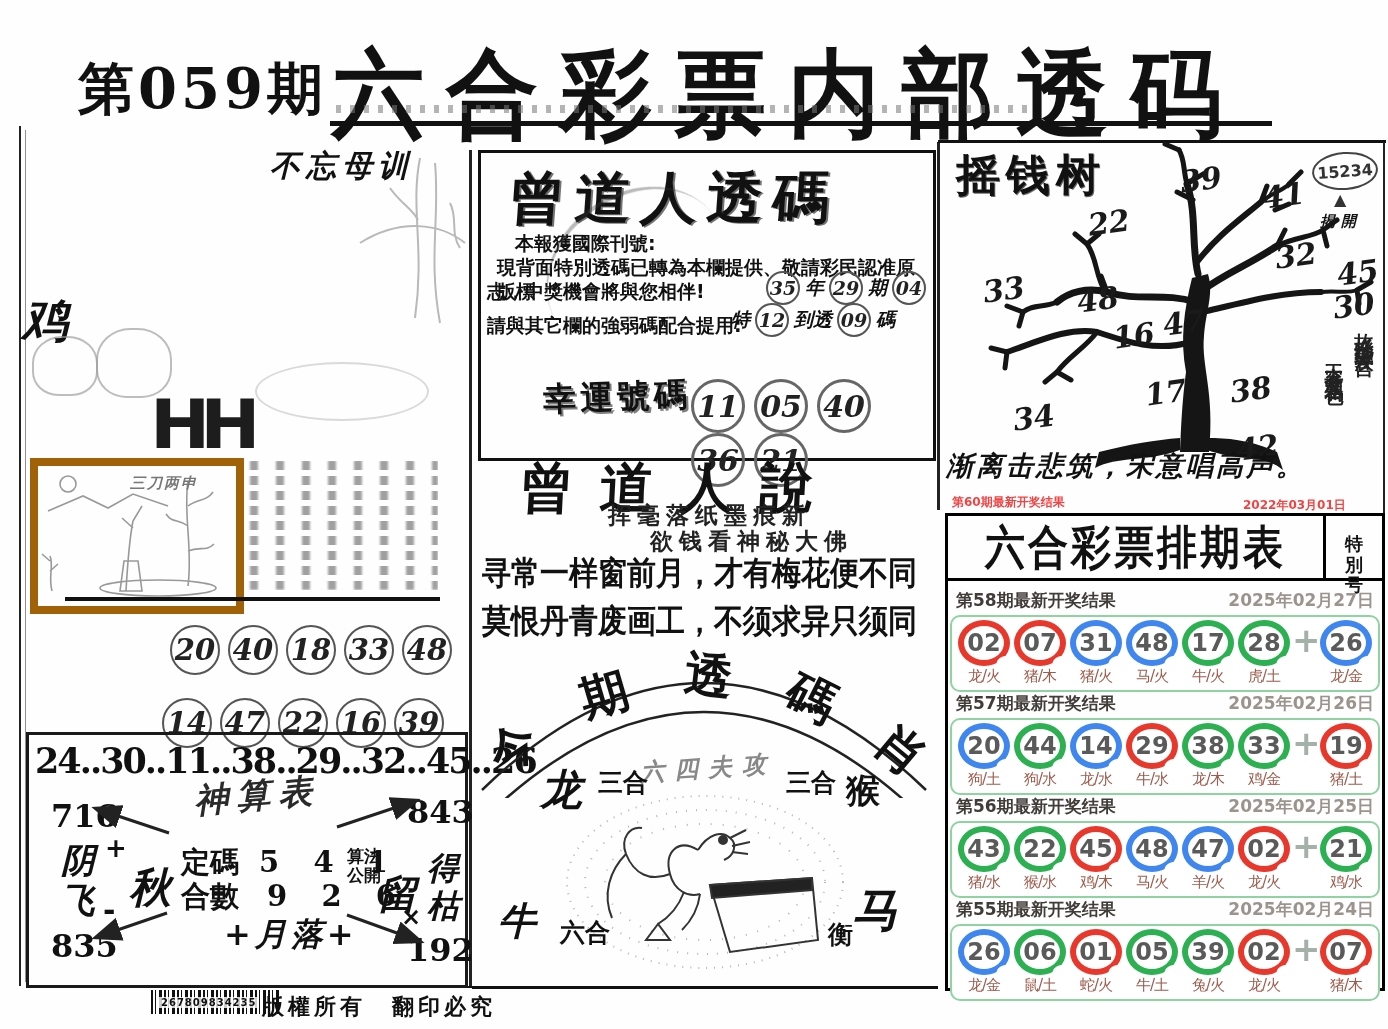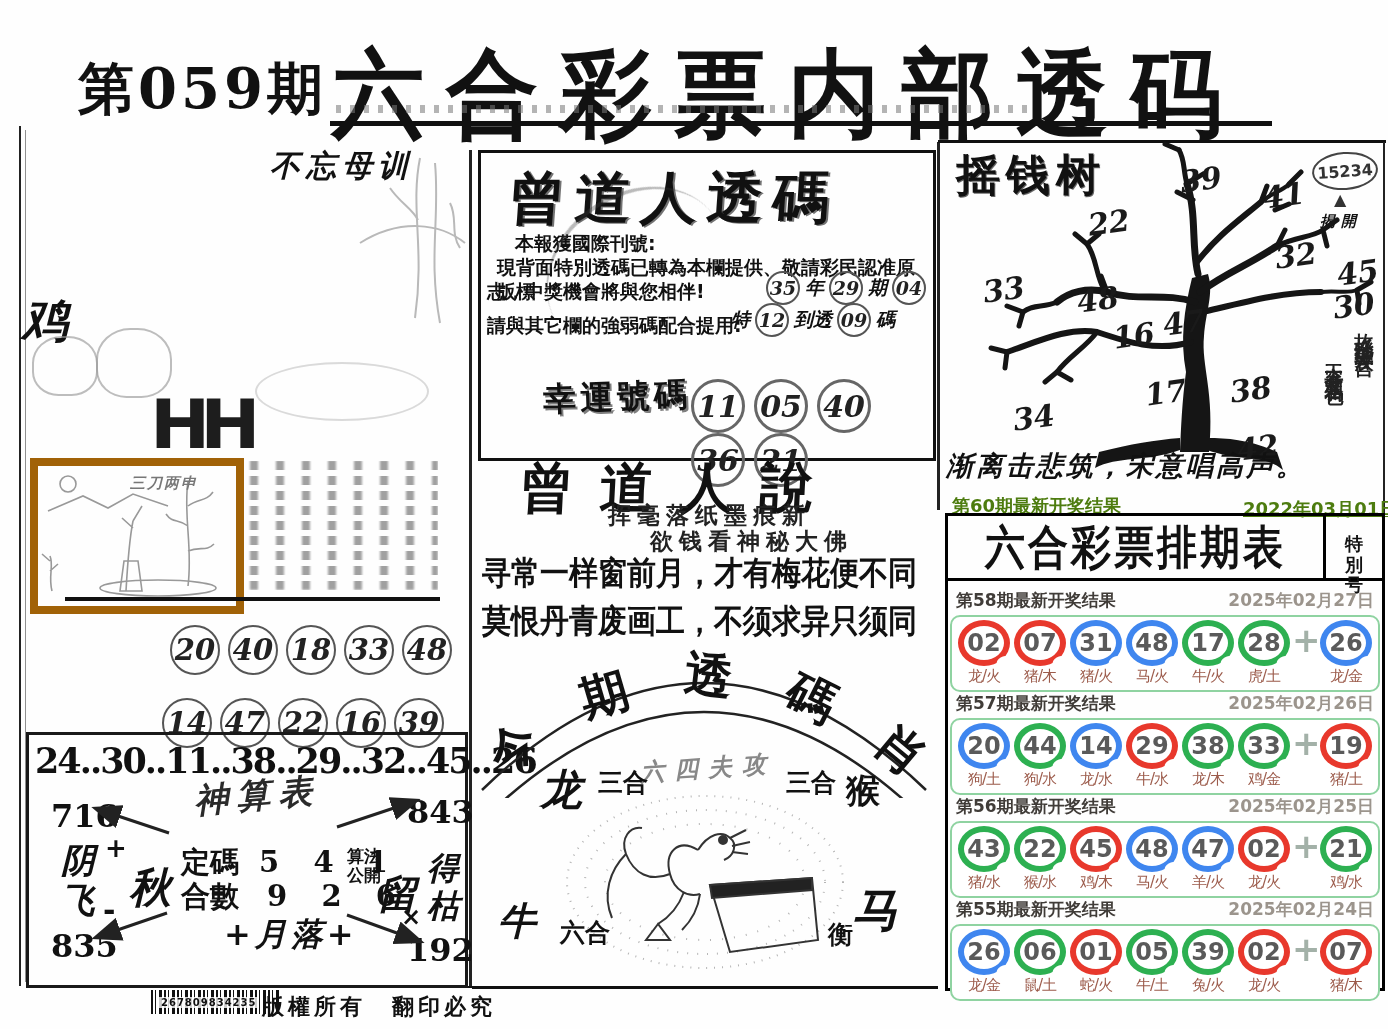--- a/index.html
+++ b/index.html
@@ -40,21 +40,21 @@
   .hand-note{font-size:24px;font-weight:bold;color:#888;letter-spacing:10px;transform:rotate(-4deg);font-style:italic;}
   
   .tree-title{font-size:44px;font-weight:900;letter-spacing:6px;text-shadow:1px 1px 0 rgba(0,0,0,.6);}
   .tree-num{position:absolute;font-family:"DejaVu Serif","Liberation Serif",serif;font-style:italic;
             font-weight:bold;font-size:30px;color:#1a1a1a;transform:rotate(-8deg);}
   .seal{border:2px solid #444;border-radius:50%;width:62px;height:34px;display:flex;align-items:center;
         justify-content:center;font-size:16px;font-weight:bold;color:#333;transform:rotate(-4deg);}
   .vpoem{writing-mode:vertical-rl;font-size:19px;font-weight:bold;letter-spacing:4px;color:#222;}
   .tree-verse{font-size:27px;font-weight:bold;font-family:"DejaVu Serif","Liberation Serif",serif;
               font-style:italic;letter-spacing:3px;}
-  .faded{color:#4d7c0f;font-weight:bold;font-size:18px;text-decoration:underline;}
+  .faded{color:#ef4444;font-weight:bold;font-size:12px;}
   
   .rt-box{border:3px solid #000;}
   .rt-title{font-size:40px;font-weight:900;letter-spacing:3px;transform:scaleY(1.15);
             font-family:"DejaVu Serif","Liberation Serif",serif;}
   .rt-special{width:56px;border-left:3px solid #000;display:flex;align-items:center;justify-content:center;
               font-size:18px;font-weight:bold;line-height:1.15;text-align:center;}
   .rrow{height:103px;}
   .rhead{display:flex;justify-content:space-between;font-size:17px;font-weight:bold;color:#403c38;padding:2px 6px 3px;}
   .rdate{color:#9b948c;}
   .rbox{border:2px solid #8fd3a1;border-radius:10px;height:70px;display:flex;align-items:flex-start;

